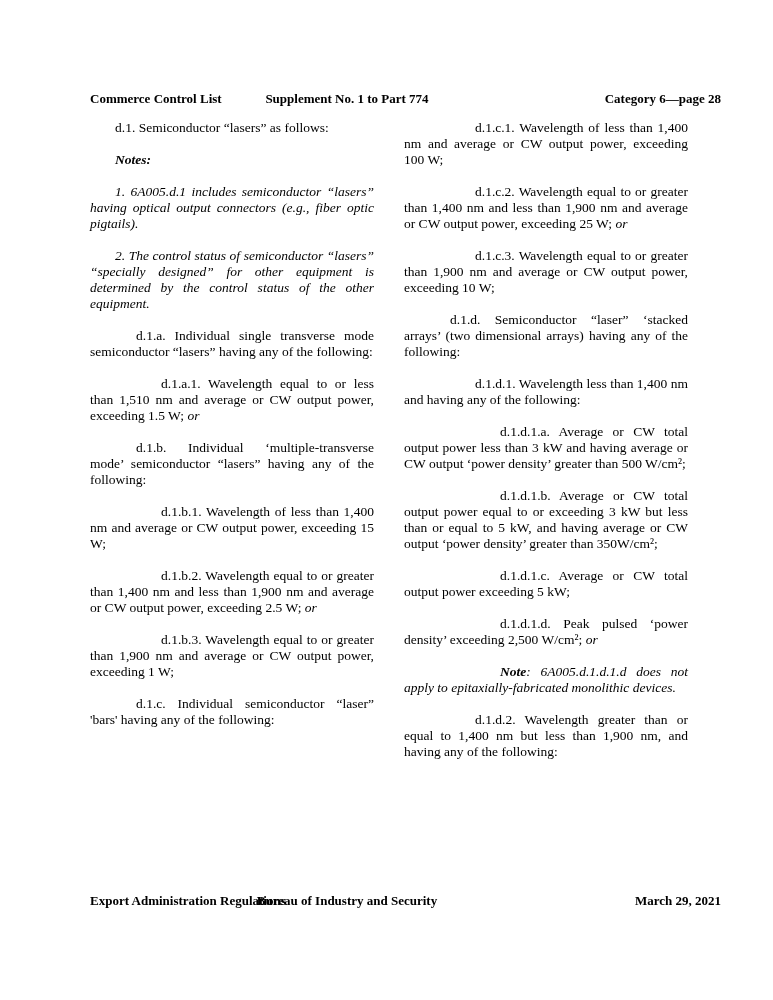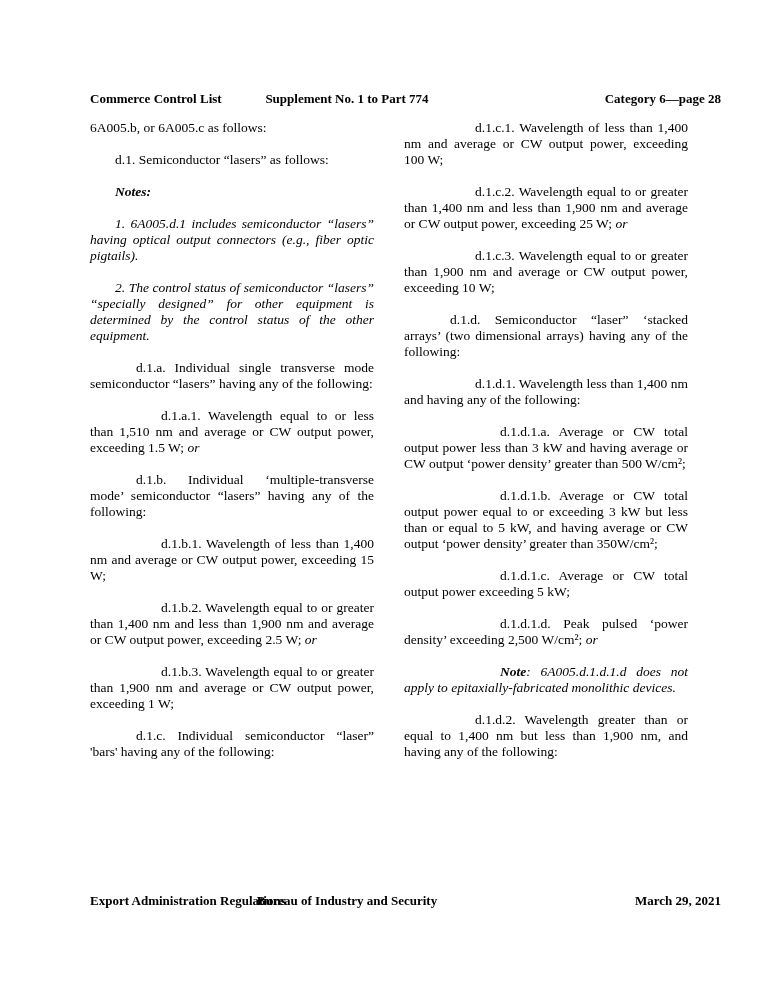--- a/index.html
+++ b/index.html
@@ -66,21 +66,20 @@
 <div class="page">
 
   <div class="running-head top">
     <span class="rh-left">Commerce Control List</span>
     <span class="rh-center">Supplement No. 1 to Part 774</span>
     <span class="rh-right">Category 6—page 28</span>
   </div>
 
   <div class="columns">
     <div class="col">
-        <p class="para ind0"><span class="seg-n">6A005.b, or 6A005.c as follows:</span></p>
         <p class="para ind1"><span class="seg-n">d.1. Semiconductor “lasers” as follows:</span></p>
         <p class="para ind1"><span class="seg-bi">Notes:</span></p>
         <p class="para ind1"><span class="seg-i">1. 6A005.d.1 includes semiconductor “lasers” having optical output connectors (e.g., fiber optic pigtails).</span></p>
         <p class="para ind1"><span class="seg-i">2. The control status of semiconductor “lasers” “specially designed” for other equipment is determined by the control status of the other equipment.</span></p>
         <p class="para ind2"><span class="seg-n">d.1.a. Individual single transverse mode semiconductor “lasers” having any of the following:</span></p>
         <p class="para ind3"><span class="seg-n">d.1.a.1. Wavelength equal to or less than 1,510 nm and average or CW output power, exceeding 1.5 W; </span><span class="seg-i">or</span></p>
         <p class="para ind2"><span class="seg-n">d.1.b. Individual ‘multiple-transverse mode’ semiconductor “lasers” having any of the following:</span></p>
         <p class="para ind3"><span class="seg-n">d.1.b.1. Wavelength of less than 1,400 nm and average or CW output power, exceeding 15 W;</span></p>
         <p class="para ind3"><span class="seg-n">d.1.b.2. Wavelength equal to or greater than 1,400 nm and less than 1,900 nm and average or CW output power, exceeding 2.5 W; </span><span class="seg-i">or</span></p>
         <p class="para ind3"><span class="seg-n">d.1.b.3. Wavelength equal to or greater than 1,900 nm and average or CW output power, exceeding 1 W;</span></p>

